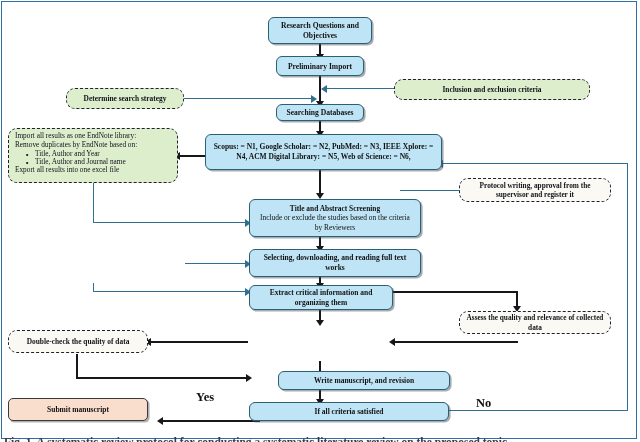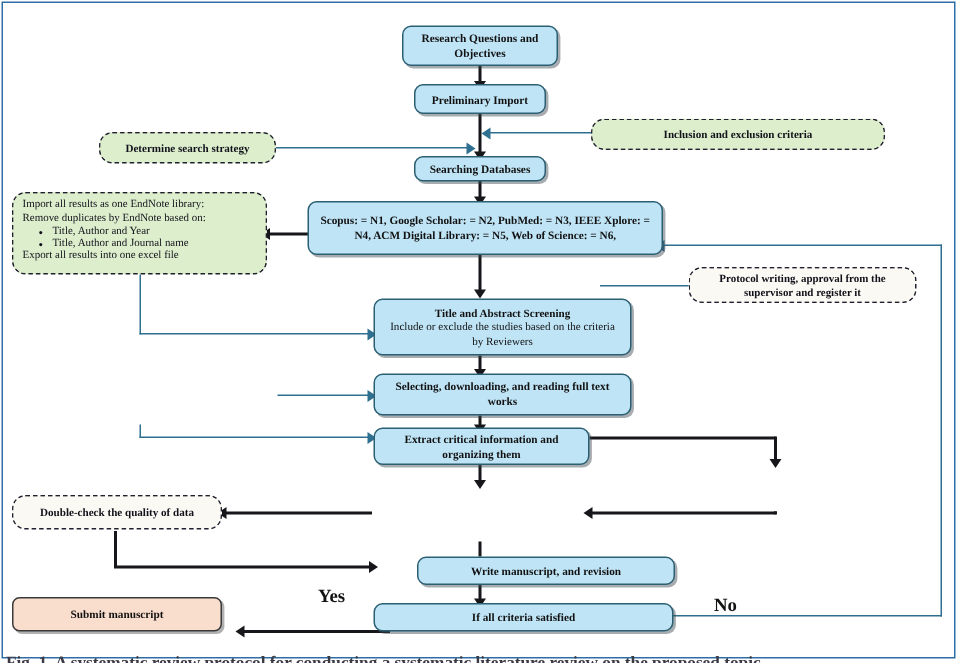--- a/index.html
+++ b/index.html
@@ -121,21 +121,21 @@
   <div class="ln" style="left:258px;top:402px;width:1.6px;height:2px;"></div>
   <div class="ln" style="left:258px;top:420px;width:1.6px;height:1.6px;"></div>
   <div class="ln" style="left:160px;top:420px;width:99px;height:1.6px;"></div>
   <div class="ar l" style="left:157px;top:417px;"></div>
 
   <div class="lnb" style="left:411px;top:410px;width:217px;height:1.4px;"></div>
   <div class="lnb" style="left:627px;top:163px;width:1.4px;height:248px;"></div>
   <div class="lnb" style="left:441px;top:163px;width:187px;height:1.4px;"></div>
   <div class="ar lb" style="left:437px;top:160px;"></div>
 
-  <div class="lbl" style="left:212px;top:390px;">Yes</div>
+  <div class="lbl" style="left:196px;top:390px;">Yes</div>
   <div class="lbl" style="left:476px;top:396px;">No</div>
 
   <div class="node blue" style="left:268px;top:17px;width:104px;height:27px;font-size:7.6px;line-height:1.25;padding:1px 4px;">
     <span>Research Questions and Objectives</span>
   </div>
 
   <div class="node blue" style="left:276px;top:56px;width:88px;height:20px;font-size:7.6px;">
     <span>Preliminary Import</span>
   </div>
 
@@ -176,20 +176,23 @@
 
 
   <div class="node blue" style="left:249px;top:249px;width:172px;height:28px;font-size:7.5px;line-height:1.3;padding:1px 6px;">
     <span>Selecting, downloading, and reading full text works</span>
   </div>
 
   <div class="node blue" style="left:249px;top:285px;width:144px;height:25px;font-size:7.5px;line-height:1.3;padding:1px 6px;">
     <span>Extract critical information and organizing them</span>
   </div>
 
+  <div class="node white" style="left:459px;top:311px;width:152px;height:23px;font-size:7.3px;font-weight:bold;line-height:1.25;padding:1px 5px;">
+    <span>Assess the quality and relevance of collected data</span>
+  </div>
 
 
   <div class="node white" style="left:8px;top:330px;width:140px;height:23px;font-size:7.4px;font-weight:bold;justify-content:center;">
     <span>Double-check the quality of data</span>
   </div>
 
   <div class="node blue" style="left:249px;top:371px;width:172px;height:19px;font-size:7.5px;margin-left:29px;">
     <span>Write manuscript, and revision</span>
   </div>
 

